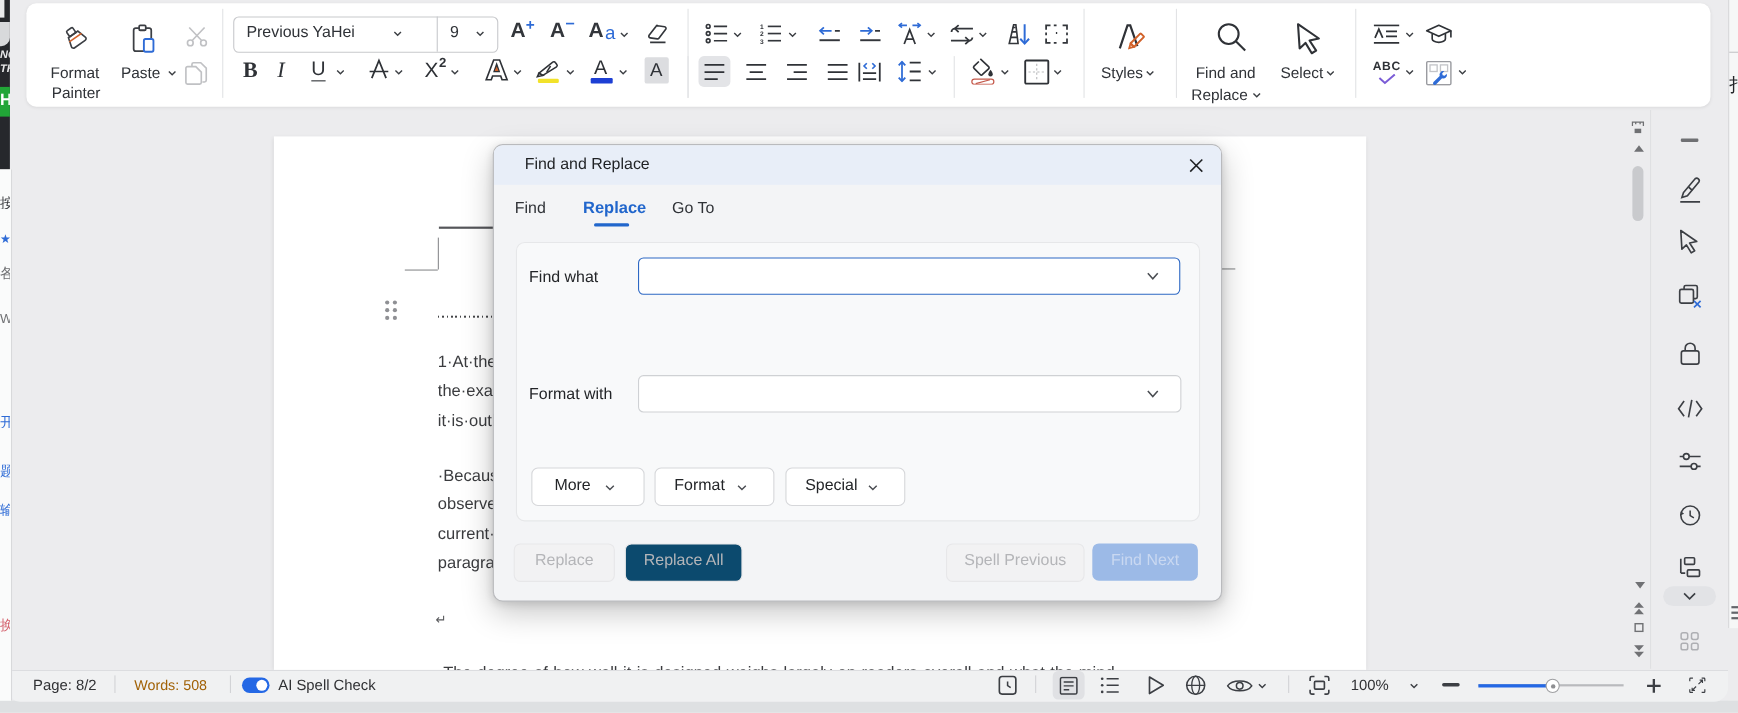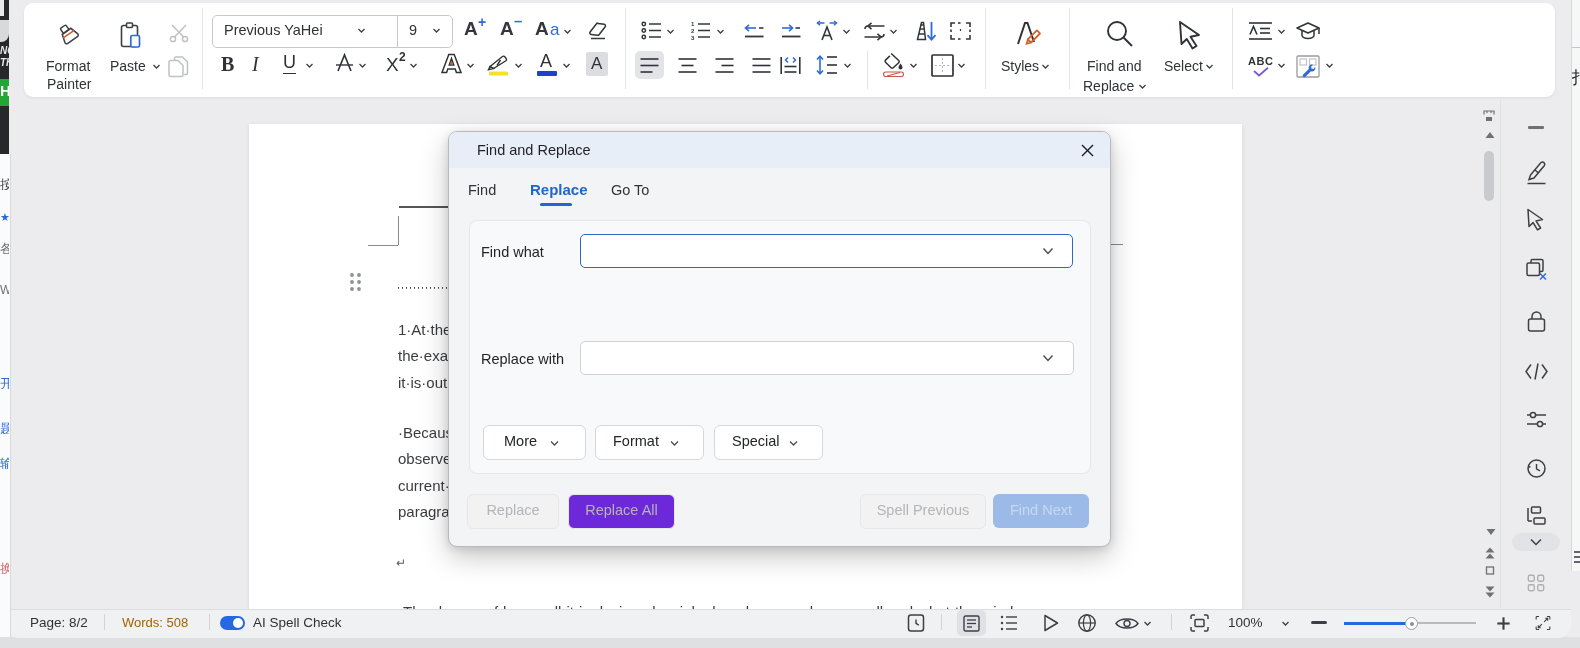--- a/index.html
+++ b/index.html
@@ -50,21 +50,21 @@
     <div class="abs" style="left:81px;top:49px;font-size:15px;font-weight:700;color:#2166cc;">Replace</div>
     <div class="abs" style="left:91px;top:71px;width:32px;height:3px;background:#2166cc;border-radius:1.5px;"></div>
     <div class="abs" style="left:162px;top:50px;font-size:14.5px;color:#2f3237;">Go To</div>
 
     <div class="abs" style="left:20px;top:88px;width:620px;height:252px;background:#f8f9fa;border:1px solid #e6e7e9;border-radius:8px;"></div>
     <div class="abs" style="left:32px;top:112px;font-size:14.5px;color:#232528;">Find what</div>
     <div class="abs" style="left:131px;top:102px;width:491px;height:32px;background:#fff;border:1.5px solid #2d68c4;border-radius:5px;"></div>
     <svg class="abs" style="left:592px;top:112px" width="14" height="14" viewBox="0 0 14 14">
         <path d="M2.5 4.5 L7 9.5 L11.5 4.5" fill="none" stroke="#4a4d52" stroke-width="1.4"></path>
       </svg>
-    <div class="abs" style="left:32px;top:219px;font-size:14.5px;color:#232528;">Replace with</div>
+    <div class="abs" style="left:32px;top:219px;font-size:14.5px;color:#232528;">Format with</div>
     <div class="abs" style="left:131px;top:209px;width:492px;height:32px;background:#fff;border:1px solid #cfd1d4;border-radius:5px;"></div>
     <svg class="abs" style="left:592px;top:219px" width="14" height="14" viewBox="0 0 14 14">
         <path d="M2.5 4.5 L7 9.5 L11.5 4.5" fill="none" stroke="#4a4d52" stroke-width="1.4"></path>
       </svg>
 
     <div class="abs" style="left:34px;top:293px;width:101px;height:33px;background:#fff;border:1px solid #d6d7da;border-radius:6px;"></div>
     <div class="abs" style="left:55px;top:301px;font-size:14.5px;color:#232528;">More</div>
     <svg class="abs" style="left:100px;top:306px" width="11" height="11" viewBox="0 0 11 11">
         <path d="M2 3.5 L5.5 7 L9 3.5" fill="none" stroke="#4a4d52" stroke-width="1.3"></path>
       </svg>
@@ -73,21 +73,21 @@
     <svg class="abs" style="left:220px;top:306px" width="11" height="11" viewBox="0 0 11 11">
         <path d="M2 3.5 L5.5 7 L9 3.5" fill="none" stroke="#4a4d52" stroke-width="1.3"></path>
       </svg>
     <div class="abs" style="left:265px;top:293px;width:107px;height:33px;background:#fff;border:1px solid #d6d7da;border-radius:6px;"></div>
     <div class="abs" style="left:283px;top:301px;font-size:14.5px;color:#232528;">Special</div>
     <svg class="abs" style="left:339px;top:306px" width="11" height="11" viewBox="0 0 11 11">
         <path d="M2 3.5 L5.5 7 L9 3.5" fill="none" stroke="#4a4d52" stroke-width="1.3"></path>
       </svg>
 
     <div class="abs" style="left:18px;top:362px;width:90px;height:33px;background:#f2f2f3;border:1px solid #e7e7e9;border-radius:6px;color:#b4b5b8;font-size:14.5px;text-align:center;line-height:31px;">Replace</div>
-    <div class="abs" style="left:119px;top:362px;width:105px;height:33px;background:#6d28d9;border:1px solid #e7e7e9;border-radius:6px;color:#b4b5b8;font-size:14.5px;text-align:center;line-height:31px;">Replace All</div>
+    <div class="abs" style="left:119px;top:362px;width:105px;height:33px;background:#0c4a6e;border:1px solid #e7e7e9;border-radius:6px;color:#b4b5b8;font-size:14.5px;text-align:center;line-height:31px;">Replace All</div>
     <div class="abs" style="left:411px;top:362px;width:124px;height:33px;background:#f2f2f3;border:1px solid #e7e7e9;border-radius:6px;color:#b4b5b8;font-size:14.5px;text-align:center;line-height:31px;">Spell Previous</div>
     <div class="abs" style="left:544px;top:362px;width:96px;height:34px;background:#9cbae7;border-radius:6px;color:#c9d8f1;font-size:14.5px;text-align:center;line-height:33px;">Find Next</div>
 </div>
 
   <svg class="ic" style="left:55px;top:21px" width="30" height="30" viewBox="0 0 30 30">
     <g transform="rotate(-35 15 16)" fill="none" stroke="#3c3f44" stroke-width="1.5">
       <path d="M13 3.5 h4.2 a1.3 1.3 0 0 1 1.3 1.3 v4.5 h-6.8 V4.8 a1.3 1.3 0 0 1 1.3 -1.3 z"></path>
       <path d="M10.2 9.3 h10.4 l2.5 8.3 c0.4 1.3 -0.6 2.4 -1.9 2.4 H9.6 c-1.3 0 -2.3 -1.1 -1.9 -2.4 z"></path>
       <line x1="8.6" y1="12.9" x2="22.2" y2="12.9" stroke="#d2622a"></line>
     </g>

